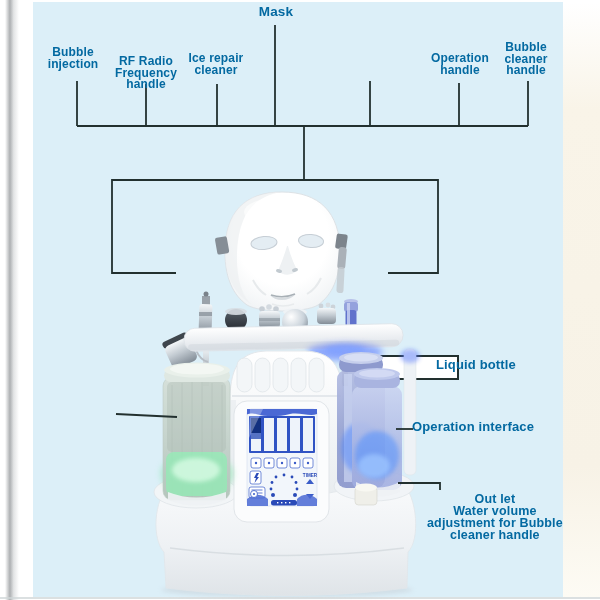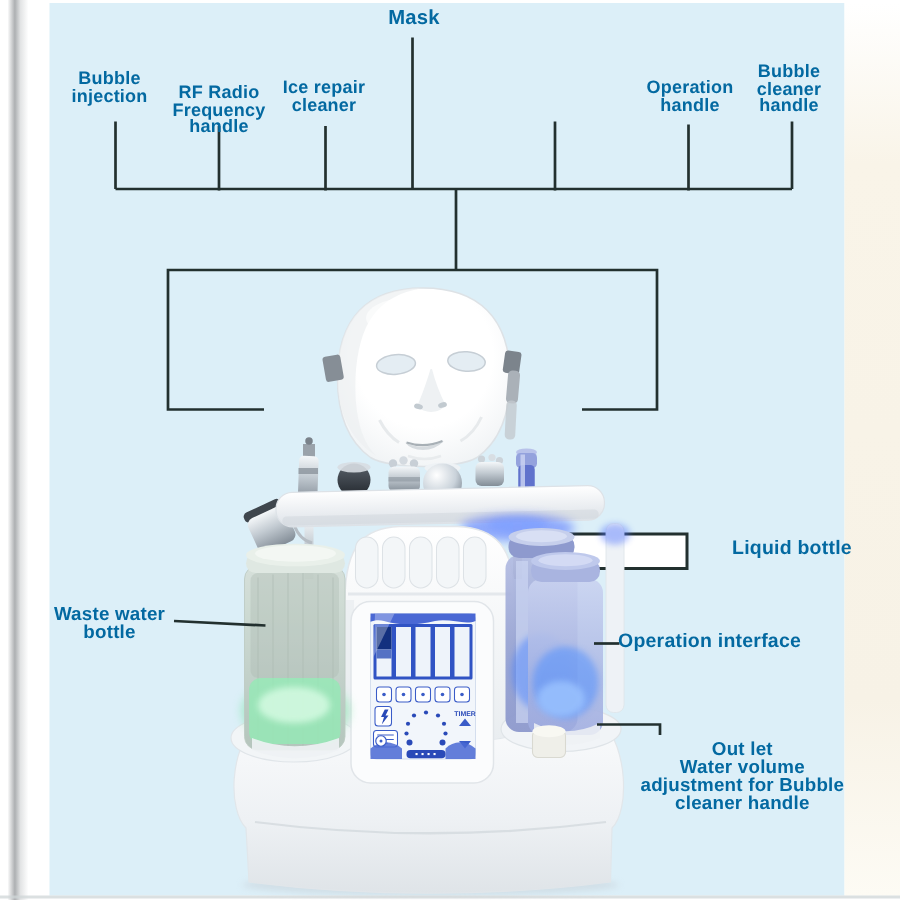--- a/index.html
+++ b/index.html
@@ -16,21 +16,21 @@
        line-height:11.5px;font-size:12px;letter-spacing:.15px;z-index:5;}
   .lbl.center{text-align:center;transform:translateX(-50%);}
   #lbl-oxygen{left:73px;top:47px;}
   #lbl-rf{left:146px;top:44px;margin-top:12px;}
   #lbl-ice{left:216px;top:53px;}
   #lbl-mask{left:276px;top:5px;font-size:13.5px;line-height:14px;}
   #lbl-bio{left:355px;top:42px;}
   #lbl-ultrasound{left:460px;top:53px;}
   #lbl-bubble{left:526px;top:42px;}
   #lbl-waste{left:73px;top:403px;font-size:12.5px;line-height:12px;}
-  #lbl-liquid{left:488px;top:359px;font-size:13px;}
+  #lbl-liquid{left:436px;top:359px;font-size:13px;}
   #lbl-operation{left:412px;top:421px;font-size:13px;}
   #lbl-outlet{left:427px;top:493px;font-size:12.5px;line-height:12px;text-align:center;}
 </style>
 </head>
 <body>
 
 <div class="page">
   <div class="panel"></div>
   <div class="edge-shadow"></div>
   <div class="cream-strip"></div>
@@ -298,21 +298,19 @@
 Frequency
 handle</div>
   <div class="lbl center" id="lbl-ice">Ice repair
 cleaner</div>
   <div class="lbl center" id="lbl-mask">Mask</div>
   <div class="lbl center" id="lbl-ultrasound">Operation
 handle</div>
   <div class="lbl center" id="lbl-bubble">Bubble
 cleaner
 handle</div>
-  <div class="lbl center" id="lbl-waste">Waste water
-bottle</div>
   <div class="lbl" id="lbl-liquid">Liquid bottle</div>
   <div class="lbl" id="lbl-operation">Operation interface</div>
   <div class="lbl" id="lbl-outlet">Out let
 Water volume
 adjustment for Bubble
 cleaner handle</div>
 </div>
 
 </body></html>

